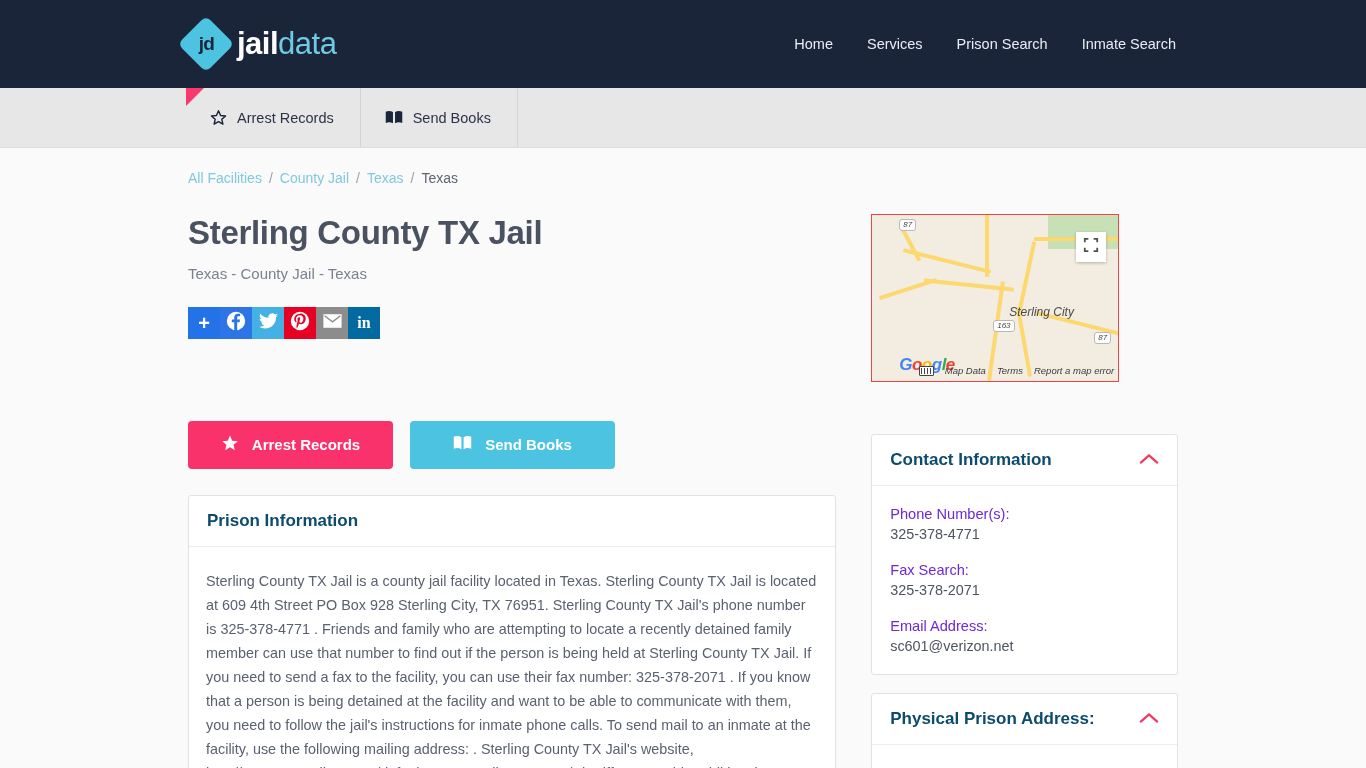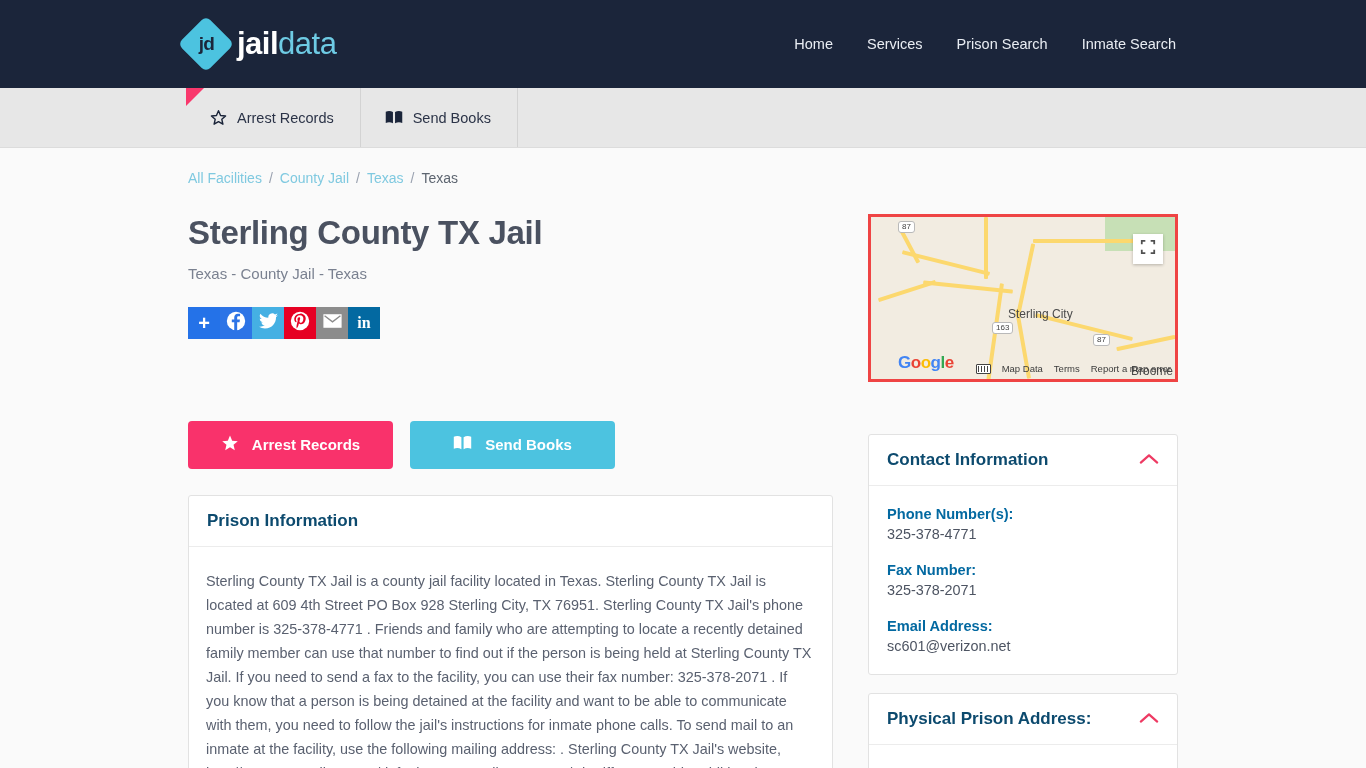--- a/index.html
+++ b/index.html
@@ -124,31 +124,32 @@
   .prison-panel .panel-body { padding:22px 18px 18px 17px; }
   .prison-text {
     font-size:14.4px; line-height:1.67; color:#5a6170;
     margin:0; text-align:left;
   }
 
   .chev { color:#ee3a63; }
 
   
   .ci-label {
-    color:#0369a1; font-size:14.6px; font-weight:bold; margin-bottom:4px;
+    color:#6d28d9; font-size:14.6px; font-weight:normal; margin-bottom:4px;
   }
   .ci-value { color:#4d5462; font-size:14.4px; margin-bottom:20px; }
   .ci-value:last-child { margin-bottom:0; }
   .addr-value { color:#4d5462; font-size:14.4px; line-height:1.55; }
 
   
   .mapwrap {
-    width:310px; height:168px; position:relative;
-    border:3px solid #ef4444; overflow:hidden;
+    width:248px; height:168px; position:relative;
+    border:1px solid #ef4444; overflow:hidden;
     background:#f2ece1;
+    font-style:italic;
   }
   .map-green {
     position:absolute; right:0; top:0; width:70px; height:34px;
     background:#c7e0b6;
   }
   .road {
     position:absolute; background:#fcd86e; border-radius:1px;
   }
   .shield {
     position:absolute; background:#fff; border:1px solid #b9b9b9;
@@ -353,21 +354,21 @@
           <div class="panel-title">Contact Information</div>
           <span class="chev">
             <svg width="20" height="12" viewBox="0 0 22 13" fill="none" stroke="#ee3a63" stroke-width="2.4" stroke-linecap="round" stroke-linejoin="round">
               <path d="M2 10.5L11 2.5l9 8"></path>
             </svg>
           </span>
         </div>
         <div class="panel-body">
           <div class="ci-label">Phone Number(s):</div>
           <div class="ci-value">325-378-4771</div>
-          <div class="ci-label">Fax Number:</div>
+          <div class="ci-label">Fax Search:</div>
           <div class="ci-value">325-378-2071</div>
           <div class="ci-label">Email Address:</div>
           <div class="ci-value">sc601@verizon.net</div>
         </div>
       </div>
 
       <div class="panel">
         <div class="panel-head">
           <div class="panel-title">Physical Prison Address:</div>
           <span class="chev">

